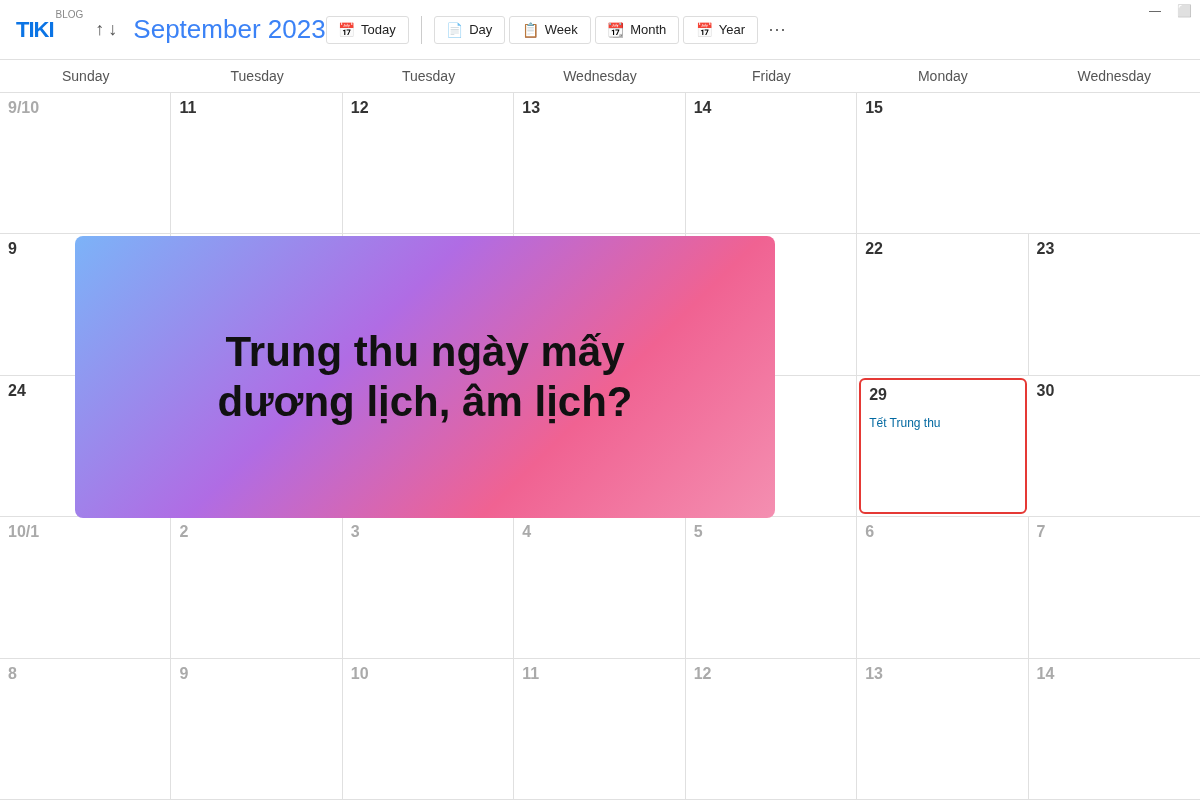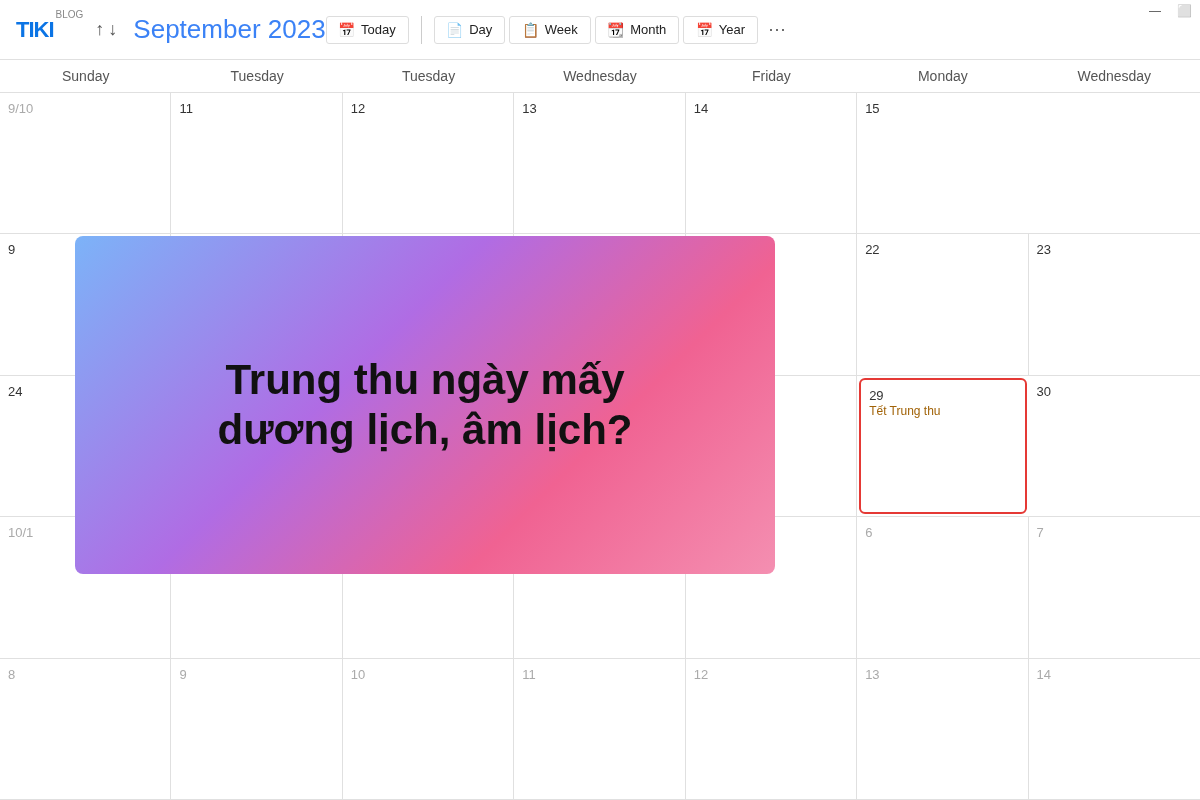--- a/index.html
+++ b/index.html
@@ -132,36 +132,36 @@
       position: relative;
     }
     .day-cell {
       border-right: 1px solid #e0e0e0;
       padding: 6px 8px;
       position: relative;
       min-height: 80px;
     }
     .day-cell:last-child { border-right: none; }
     .day-number {
-      font-size: 13px;
+      font-size: 16px;
       color: #333;
-      font-weight: 400;
+      font-weight: 700;
     }
     .day-number.muted { color: #aaa; }
 
     
     .day-cell.highlighted {
       border: 2px solid #e53935;
       border-radius: 6px;
       margin: 2px;
     }
     .event-label {
       font-size: 12px;
-      color: #a16207;
-      margin-top: 0;
+      color: #0369a1;
+      margin-top: 12px;
     }
 
     
     .blog-overlay {
       position: absolute;
       top: 60px; 
       left: 75px;
       width: 700px;
       height: 230px;
       background: linear-gradient(135deg, #7cb3f8 0%, #b06ce4 40%, #f06292 70%, #f48fb1 100%);
@@ -295,18 +295,18 @@
         <div class="day-cell"><span class="day-number muted">9</span></div>
         <div class="day-cell"><span class="day-number muted">10</span></div>
         <div class="day-cell"><span class="day-number muted">11</span></div>
         <div class="day-cell"><span class="day-number muted">12</span></div>
         <div class="day-cell"><span class="day-number muted">13</span></div>
         <div class="day-cell"><span class="day-number muted">14</span></div>
       </div>
     </div>
 </div>
 
-<div class="blog-overlay" style="top: 236px; height: 338px;">
+<div class="blog-overlay" style="top: 236px; height: 282px;">
   <div class="blog-text">
     <div>Trung thu ngày mấy</div>
     <div>dương lịch, âm lịch?</div>
   </div>
 </div>
 
 </body></html>

